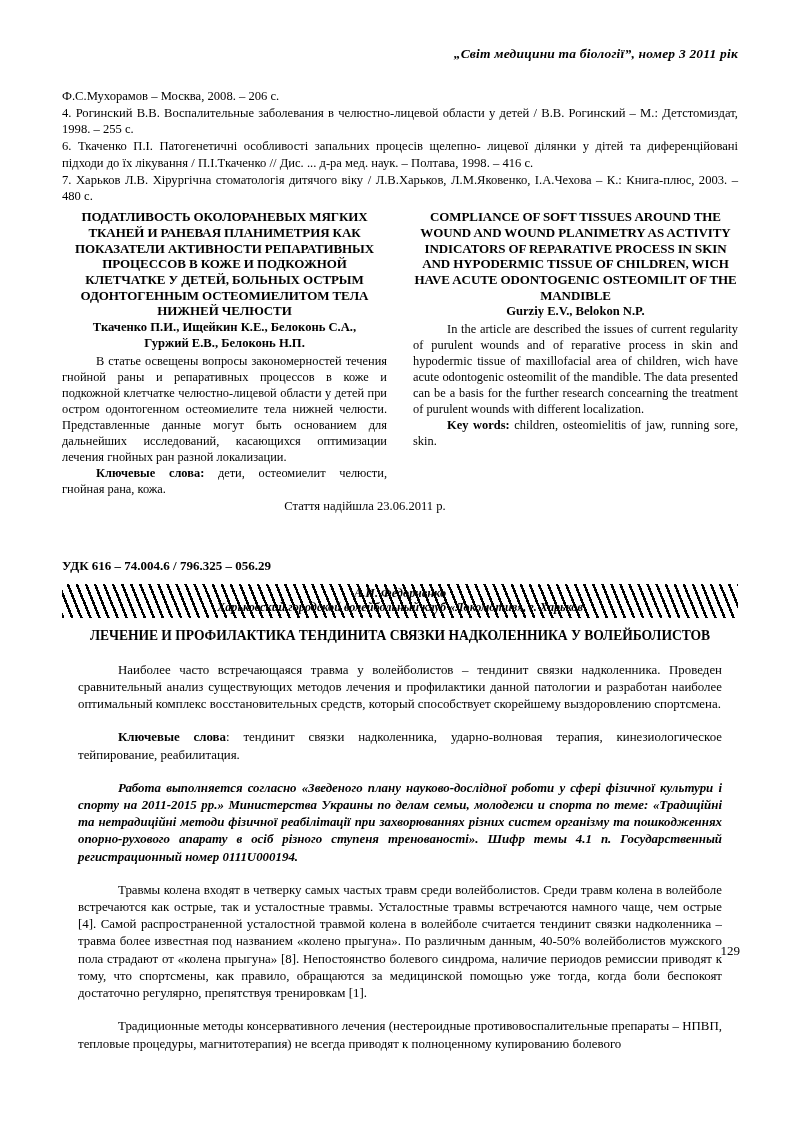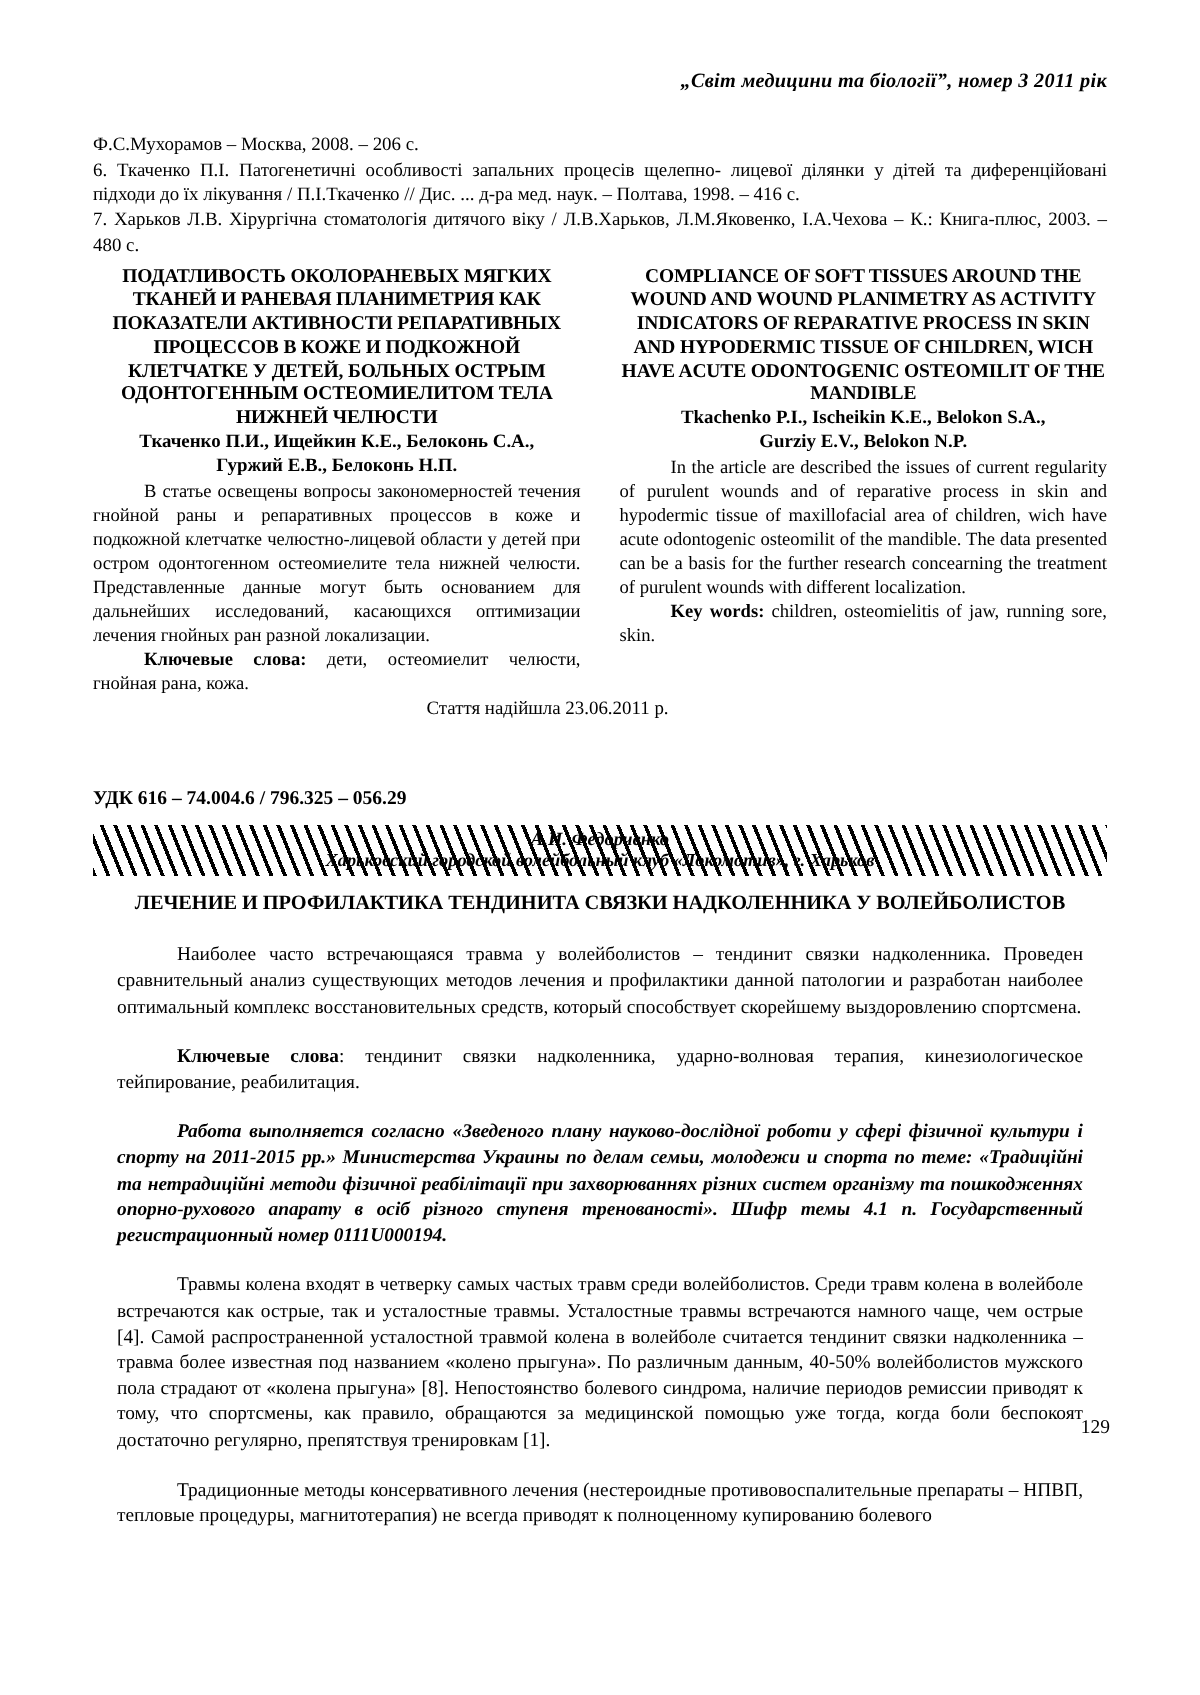--- a/index.html
+++ b/index.html
@@ -177,38 +177,38 @@
 </style>
 </head>
 <body>
 
 <div class="page">
 
   <div class="runhead">„Світ медицини та біології”, номер 3 2011 рік</div>
 
   <div class="reflist">
     <p class="refline">Ф.С.Мухорамов – Москва, 2008. – 206 с.</p>
+    <p class="refline">4. Рогинский В.В. Воспалительные заболевания в челюстно-лицевой области у детей / В.В. Рогинский – М.: Детстомиздат, 1998. – 255 с.</p>
     <p class="refline">6. Ткаченко П.І. Патогенетичні особливості запальних процесів щелепно- лицевої ділянки у дітей та диференційовані підходи до їх лікування / П.І.Ткаченко // Дис. ... д-ра мед. наук. – Полтава, 1998. –  416 с.</p>
     <p class="refline">7. Харьков Л.В. Хірургічна стоматологія дитячого віку / Л.В.Харьков, Л.М.Яковенко, І.А.Чехова – К.: Книга-плюс, 2003. – 480 с.</p>
   </div>
 
 
   <div class="abstract-cols">
 
     <div class="abstract-col">
       <div class="ab-title">ПОДАТЛИВОСТЬ ОКОЛОРАНЕВЫХ МЯГКИХ ТКАНЕЙ И РАНЕВАЯ ПЛАНИМЕТРИЯ КАК ПОКАЗАТЕЛИ АКТИВНОСТИ РЕПАРАТИВНЫХ ПРОЦЕССОВ В КОЖЕ И ПОДКОЖНОЙ КЛЕТЧАТКЕ У ДЕТЕЙ, БОЛЬНЫХ ОСТРЫМ ОДОНТОГЕННЫМ ОСТЕОМИЕЛИТОМ ТЕЛА НИЖНЕЙ ЧЕЛЮСТИ</div>
       <div class="ab-authors">Ткаченко П.И., Ищейкин К.Е., Белоконь С.А.,</div>
       <div class="ab-authors">Гуржий Е.В., Белоконь Н.П.</div>
       <p class="ab-body">В статье освещены вопросы закономерностей течения гнойной раны и репаративных процессов в коже и подкожной клетчатке челюстно-лицевой области у детей при остром одонтогенном остеомиелите тела нижней челюсти. Представленные данные могут быть основанием для дальнейших исследований, касающихся оптимизации лечения гнойных ран разной локализации.</p>
       <p class="ab-keywords"><b>Ключевые слова:</b><span> дети, остеомиелит челюсти, гнойная рана, кожа.</span></p>
     </div>
 
     <div class="abstract-col">
       <div class="ab-title">COMPLIANCE OF SOFT TISSUES AROUND THE WOUND AND WOUND PLANIMETRY AS ACTIVITY INDICATORS OF REPARATIVE PROCESS IN SKIN AND HYPODERMIC TISSUE OF CHILDREN, WICH HAVE ACUTE ODONTOGENIC OSTEOMILIT OF THE MANDIBLE</div>
-      <div class="ab-authors">Tkachenko P.I., Ischeikin K.E., Belokon S.A.,</div>
       <div class="ab-authors">Gurziy E.V., Belokon N.P.</div>
       <p class="ab-body">In the article are described the issues of current regularity of purulent wounds and of reparative process in skin and hypodermic tissue of maxillofacial area of children, wich have acute odontogenic osteomilit of the mandible. The data presented can be a basis for the further research concearning the treatment of purulent wounds with different localization.</p>
       <p class="ab-keywords"><b>Key words:</b><span> children, osteomielitis of jaw, running sore, skin.</span></p>
     </div>
 
   </div>
 
   <div class="received">Стаття надійшла 23.06.2011 р.</div>
 
   <div class="udc">УДК 616 – 74.004.6 / 796.325 – 056.29</div>

